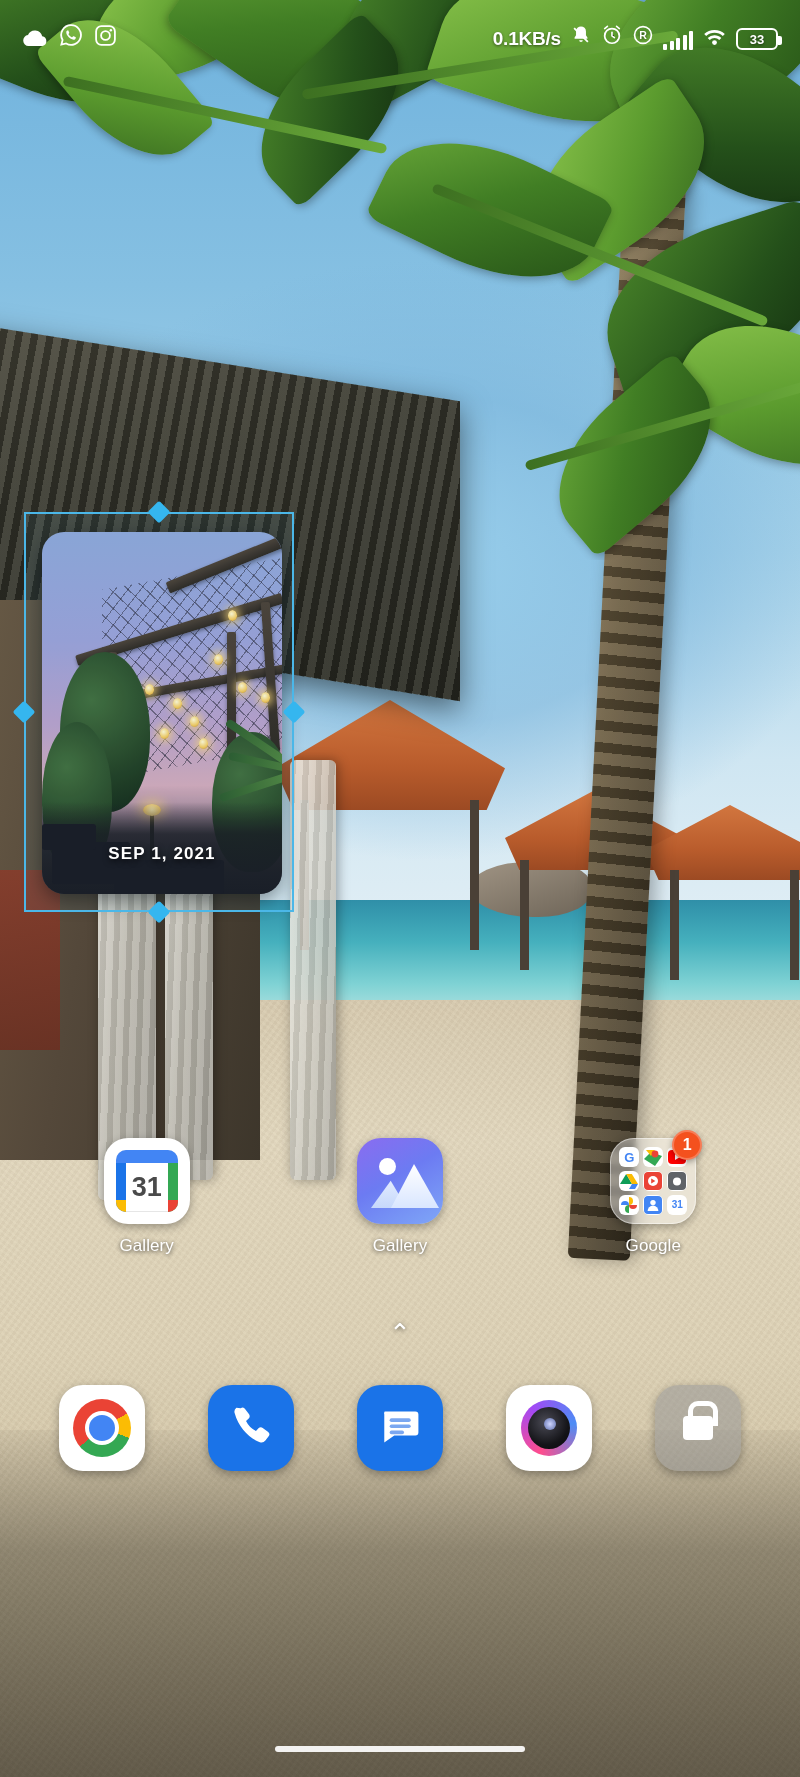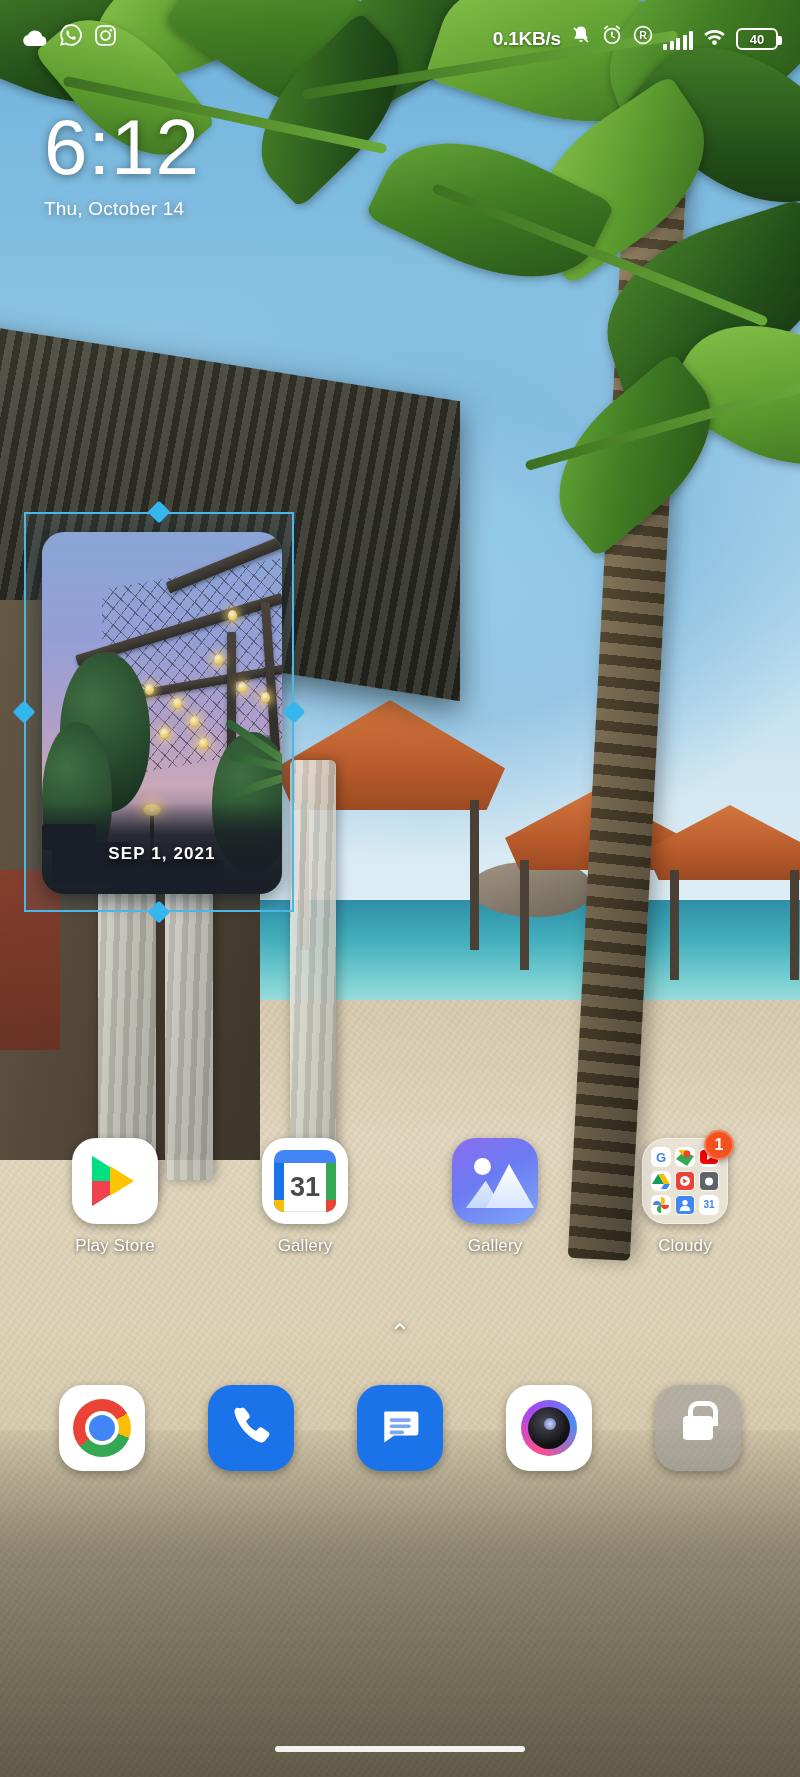--- a/index.html
+++ b/index.html
@@ -451,30 +451,26 @@
         <i></i>
       </span>
     <span class="sb-ico">
       <svg width="25" height="20" viewBox="0 0 25 20">
           <path fill="#fff" d="M12.5 4.1c4 0 7.6 1.5 10.3 4l-2 2a12.2 12.2 0 0 0-16.6 0l-2-2a15 15 0 0 1 10.3-4z"></path>
           <path fill="#fff" d="M12.5 9.3c2.6 0 5 1 6.8 2.6l-2 2a7.1 7.1 0 0 0-9.6 0l-2-2a9.8 9.8 0 0 1 6.8-2.6z"></path>
           <circle cx="12.5" cy="16.6" r="2.4" fill="#fff"></circle>
         </svg>
     </span>
     <span class="batt">
-      <span>40</span>
+      <span>33</span>
     </span>
   </div>
 </div>
 
 <div id="clockwidget">
-  <div>
-    <div id="clock-time">6:12</div>
-    <div id="clock-date">Thu, October 14</div>
-  </div>
 </div>
 
 <div id="photo-widget">
   <div class="photo-card">
     <div class="ph-pergola">
       <div class="ph-mesh"></div>
       <div class="ph-beam" style="left:30px;top:92px;width:215px;height:11px;transform:rotate(-17deg);"></div>
       <div class="ph-beam" style="left:40px;top:150px;width:205px;height:9px;transform:rotate(-10deg);"></div>
       <div class="ph-beam" style="left:120px;top:20px;width:160px;height:12px;transform:rotate(-22deg);"></div>
       <div class="ph-beam" style="left:185px;top:100px;width:9px;height:140px;"></div>
@@ -506,31 +502,20 @@
   </div>
   <div class="sel-frame"></div>
   <span class="handle h-top"></span>
   <span class="handle h-right"></span>
   <span class="handle h-bottom"></span>
   <span class="handle h-left"></span>
 </div>
 
 <div id="appgrid">
 
-  <div class="app">
-    <div class="app-icon ic-white">
-      <span class="ps">
-          <i class="a"></i>
-          <i class="b"></i>
-          <i class="c"></i>
-          <i class="d"></i>
-        </span>
-    </div>
-    <div class="app-label">Play Store</div>
-  </div>
 
 
   <div class="app">
     <div class="app-icon ic-white">
       <span class="cal">
         <i class="top"></i>
           <i class="l"></i>
           <i class="r"></i>
           <i class="bl"></i>
           <i class="br"></i>
@@ -598,21 +583,21 @@
           <svg width="18" height="18" viewBox="0 0 18 18">
               <rect width="18" height="18" rx="4" fill="#4285f4"></rect>
               <circle cx="9" cy="6.6" r="2.7" fill="#fff"></circle>
               <path fill="#fff" d="M3.6 15a5.4 5.4 0 0 1 10.8 0z"></path>
             </svg>
         </span>
         <span class="mini" style="font-size:10px;color:#4285f4">31</span>
       </span>
       <span class="badge">1</span>
     </div>
-    <div class="app-label">Cloudy</div>
+    <div class="app-label">Google</div>
   </div>
 
 </div>
 
 <div id="page-up">
   <span>⌃</span>
 </div>
 
 <div id="dock">
 

